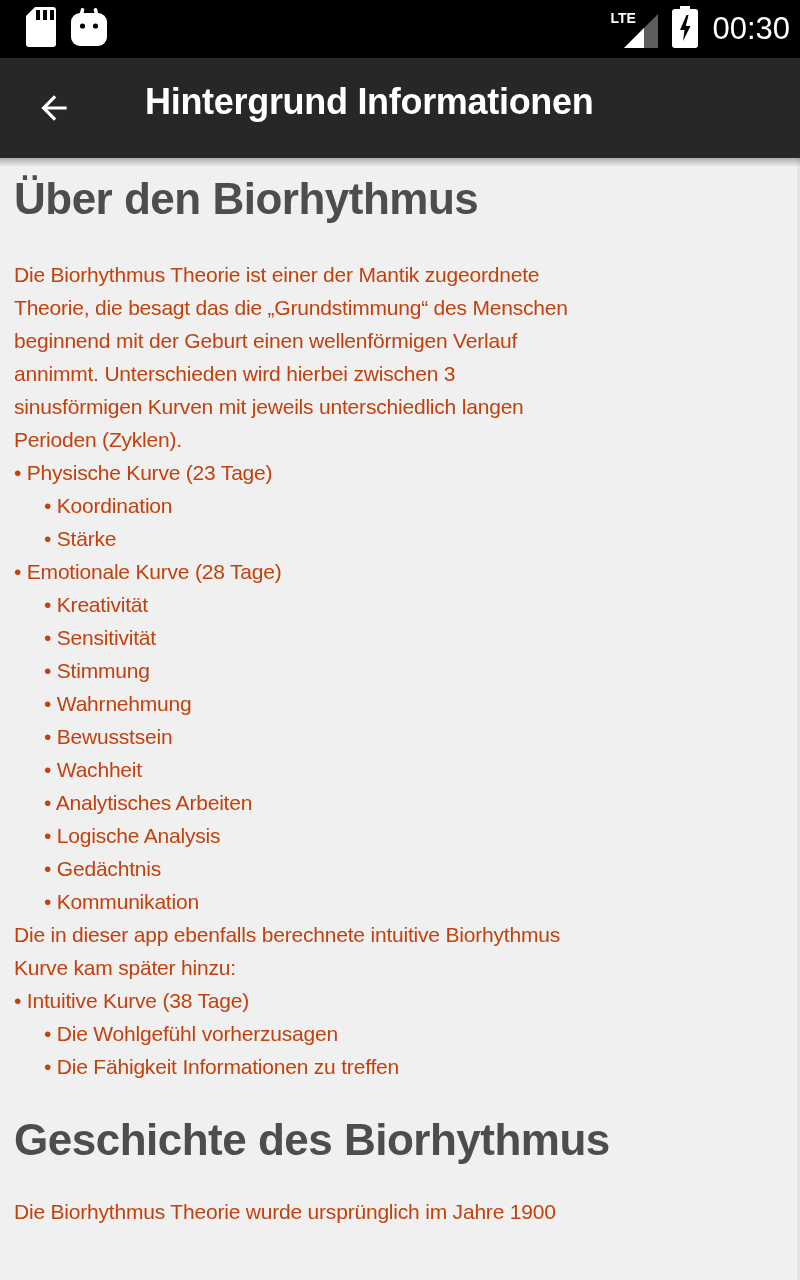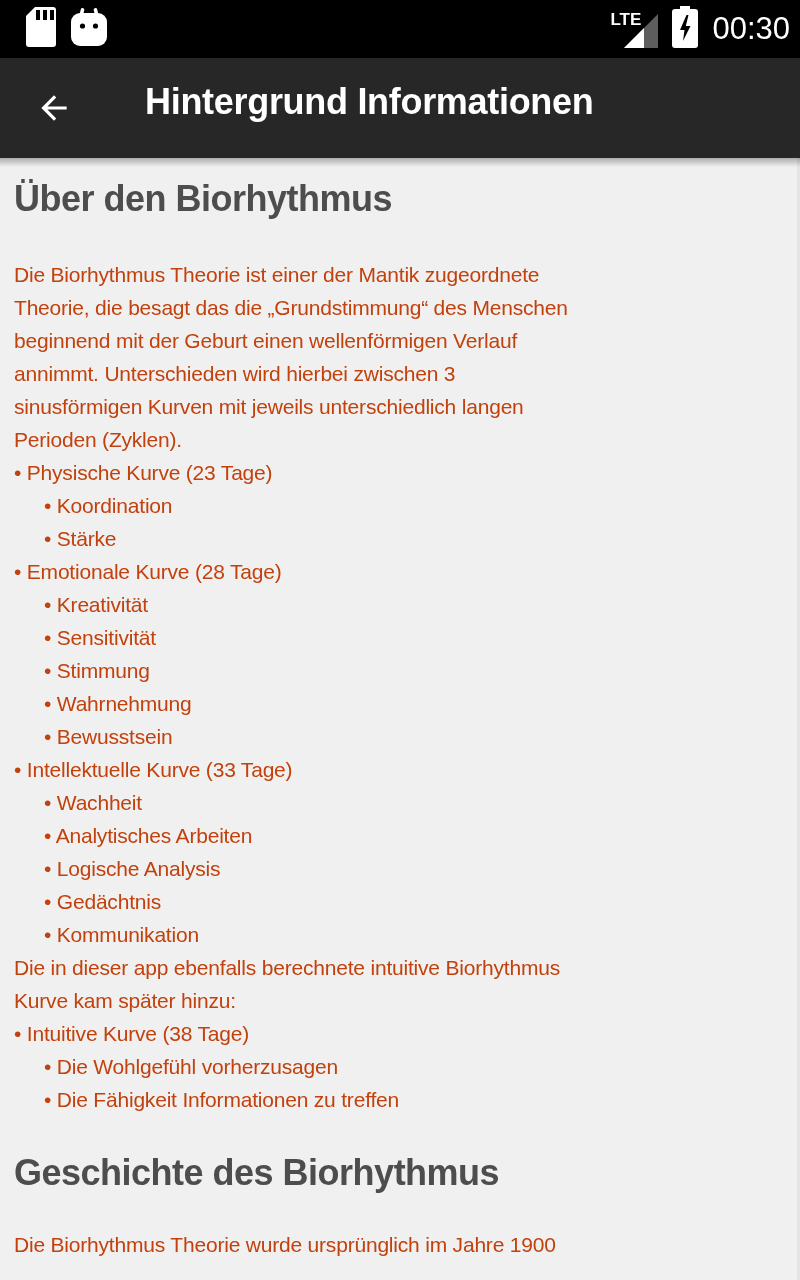--- a/index.html
+++ b/index.html
@@ -15,21 +15,21 @@
     height:58px; background:#000;
     display:flex; align-items:center;
     padding:0 10px 0 26px;
     position:relative;
   }
   .sb-left { display:flex; align-items:center; gap:14px; }
   .sb-right { margin-left:auto; display:flex; align-items:center; gap:14px; }
   .signal-wrap { position:relative; width:48px; height:44px; }
   .lte-label {
     position:absolute; left:0; top:3px;
-    color:#fff; font-size:17px; font-weight:bold; letter-spacing:0;
+    color:#fff; font-size:14px; font-weight:bold; letter-spacing:0;
   }
   .signal-svg { position:absolute; right:0; bottom:3px; }
   .clock {
     color:#fff; font-size:31px; font-weight:400; letter-spacing:0;
   }
 
   
   .app-bar {
     height:100px; background:#272727; position:relative;
   }
@@ -47,21 +47,21 @@
     display:flex; align-items:center;
     color:#fff; font-size:36px; font-weight:bold; letter-spacing:-0.3px;
   }
 
   
   .content {
     padding:0 16px 0 14px;
     overflow:hidden;
   }
   .section-heading {
-    font-size:36px; font-weight:bold; line-height:50px;
+    font-size:44px; font-weight:bold; line-height:50px;
     color:#4d4d4d; letter-spacing:-0.5px;
   }
   .heading-about { margin:16px 0 34px 0; }
   .heading-history { margin:32px 0 30px 0; }
   .body-text {
     font-size:21px; line-height:33px; color:#c2410c; letter-spacing:-0.2px;margin-top:12px;
   }
   .lines { white-space:pre; }
   .li { line-height:33px; white-space:pre; }
   .li.lvl1 { padding-left:0; }
@@ -137,21 +137,20 @@
     <div>
         <div class="li lvl1">• Physische Kurve (23 Tage)</div>
         <div class="li lvl2">• Koordination</div>
         <div class="li lvl2">• Stärke</div>
         <div class="li lvl1">• Emotionale Kurve (28 Tage)</div>
         <div class="li lvl2">• Kreativität</div>
         <div class="li lvl2">• Sensitivität</div>
         <div class="li lvl2">• Stimmung</div>
         <div class="li lvl2">• Wahrnehmung</div>
         <div class="li lvl2">• Bewusstsein</div>
-        <div class="li lvl1">• Intellektuelle Kurve (33 Tage)</div>
         <div class="li lvl2">• Wachheit</div>
         <div class="li lvl2">• Analytisches Arbeiten</div>
         <div class="li lvl2">• Logische Analysis</div>
         <div class="li lvl2">• Gedächtnis</div>
         <div class="li lvl2">• Kommunikation</div>
       </div>
     <div class="lines">Die in dieser app ebenfalls berechnete intuitive Biorhythmus
 Kurve kam später hinzu:</div>
     <div>
         <div class="li lvl1">• Intuitive Kurve (38 Tage)</div>

